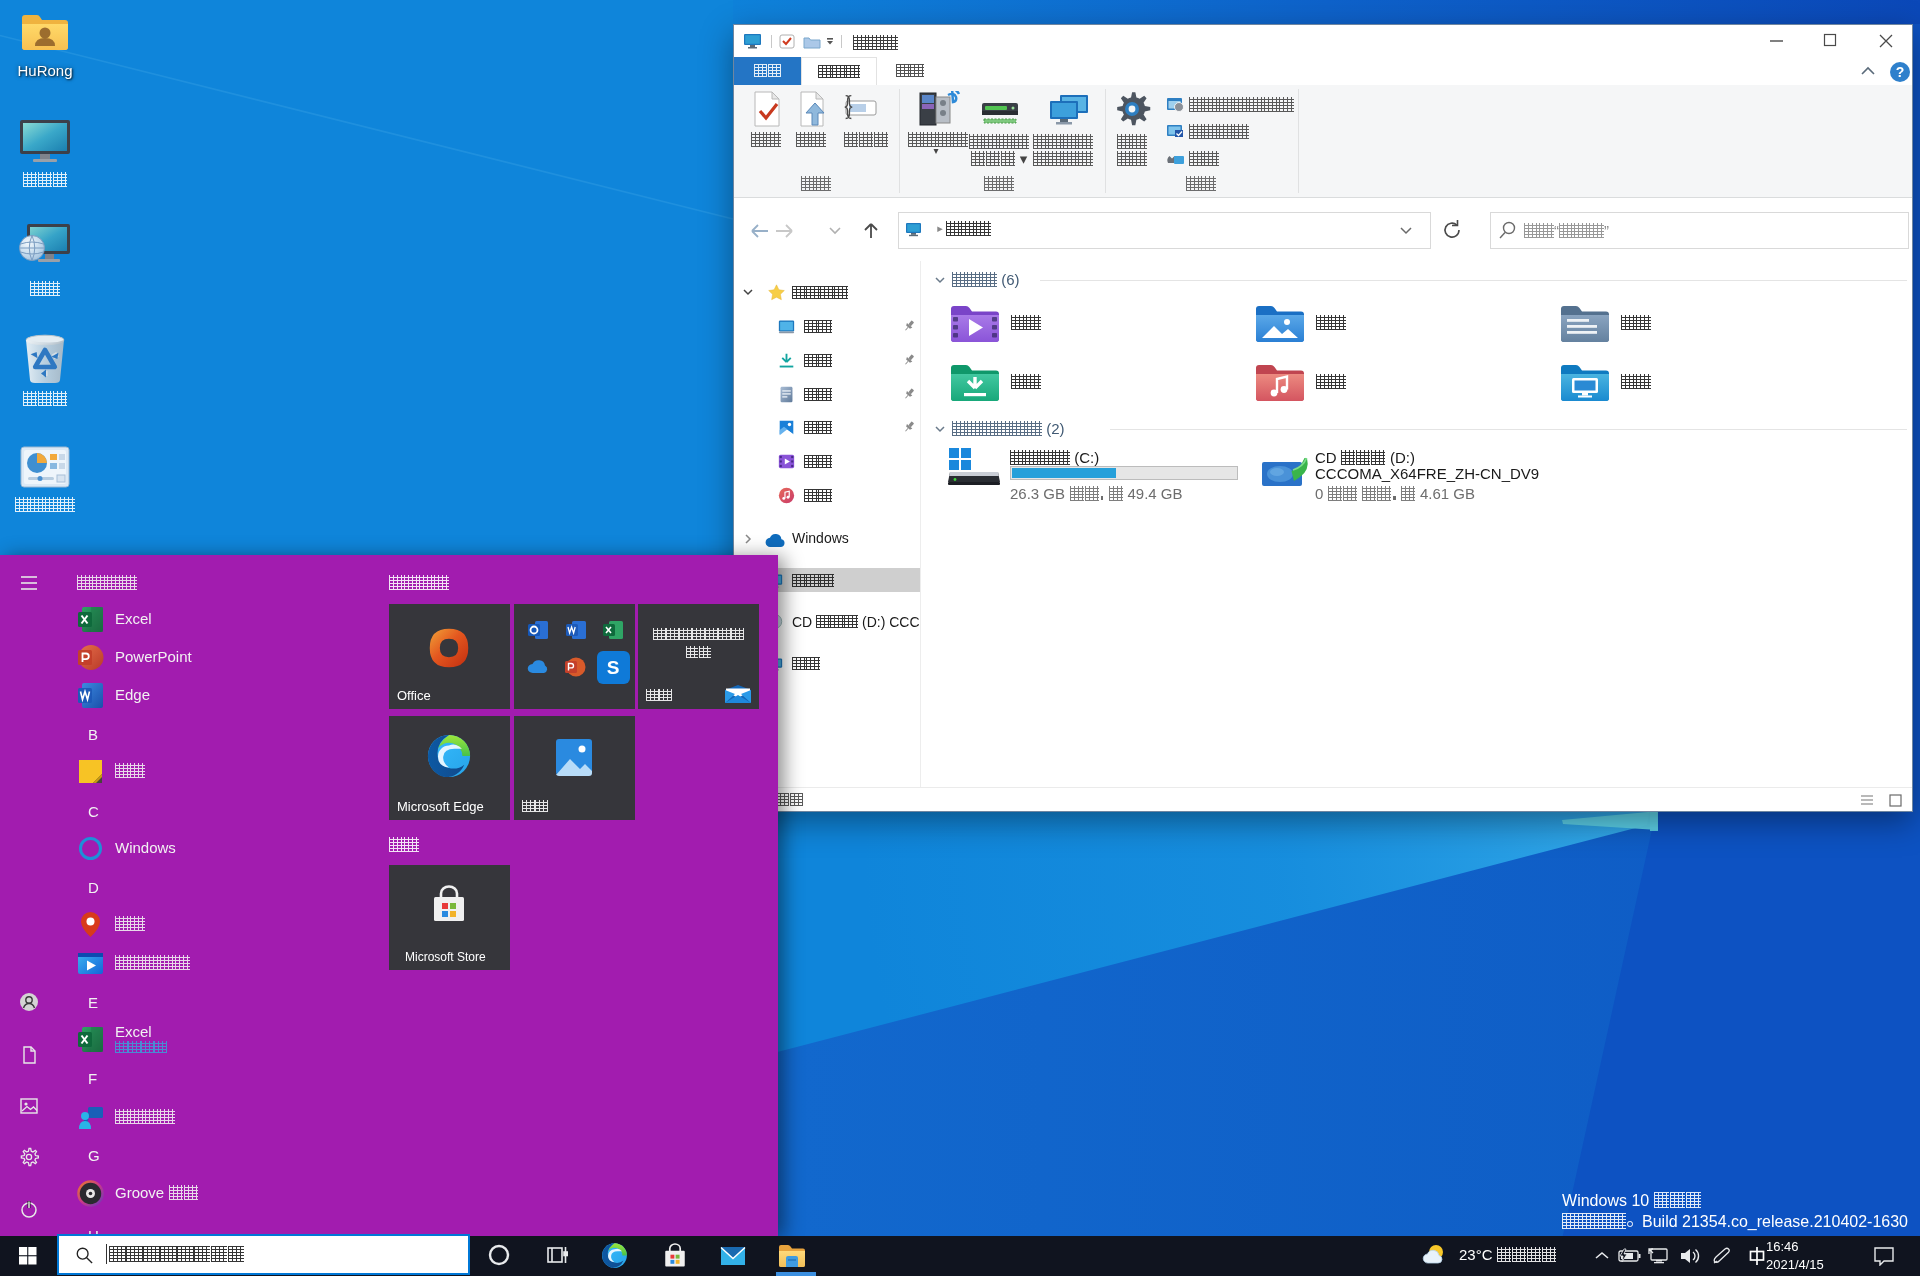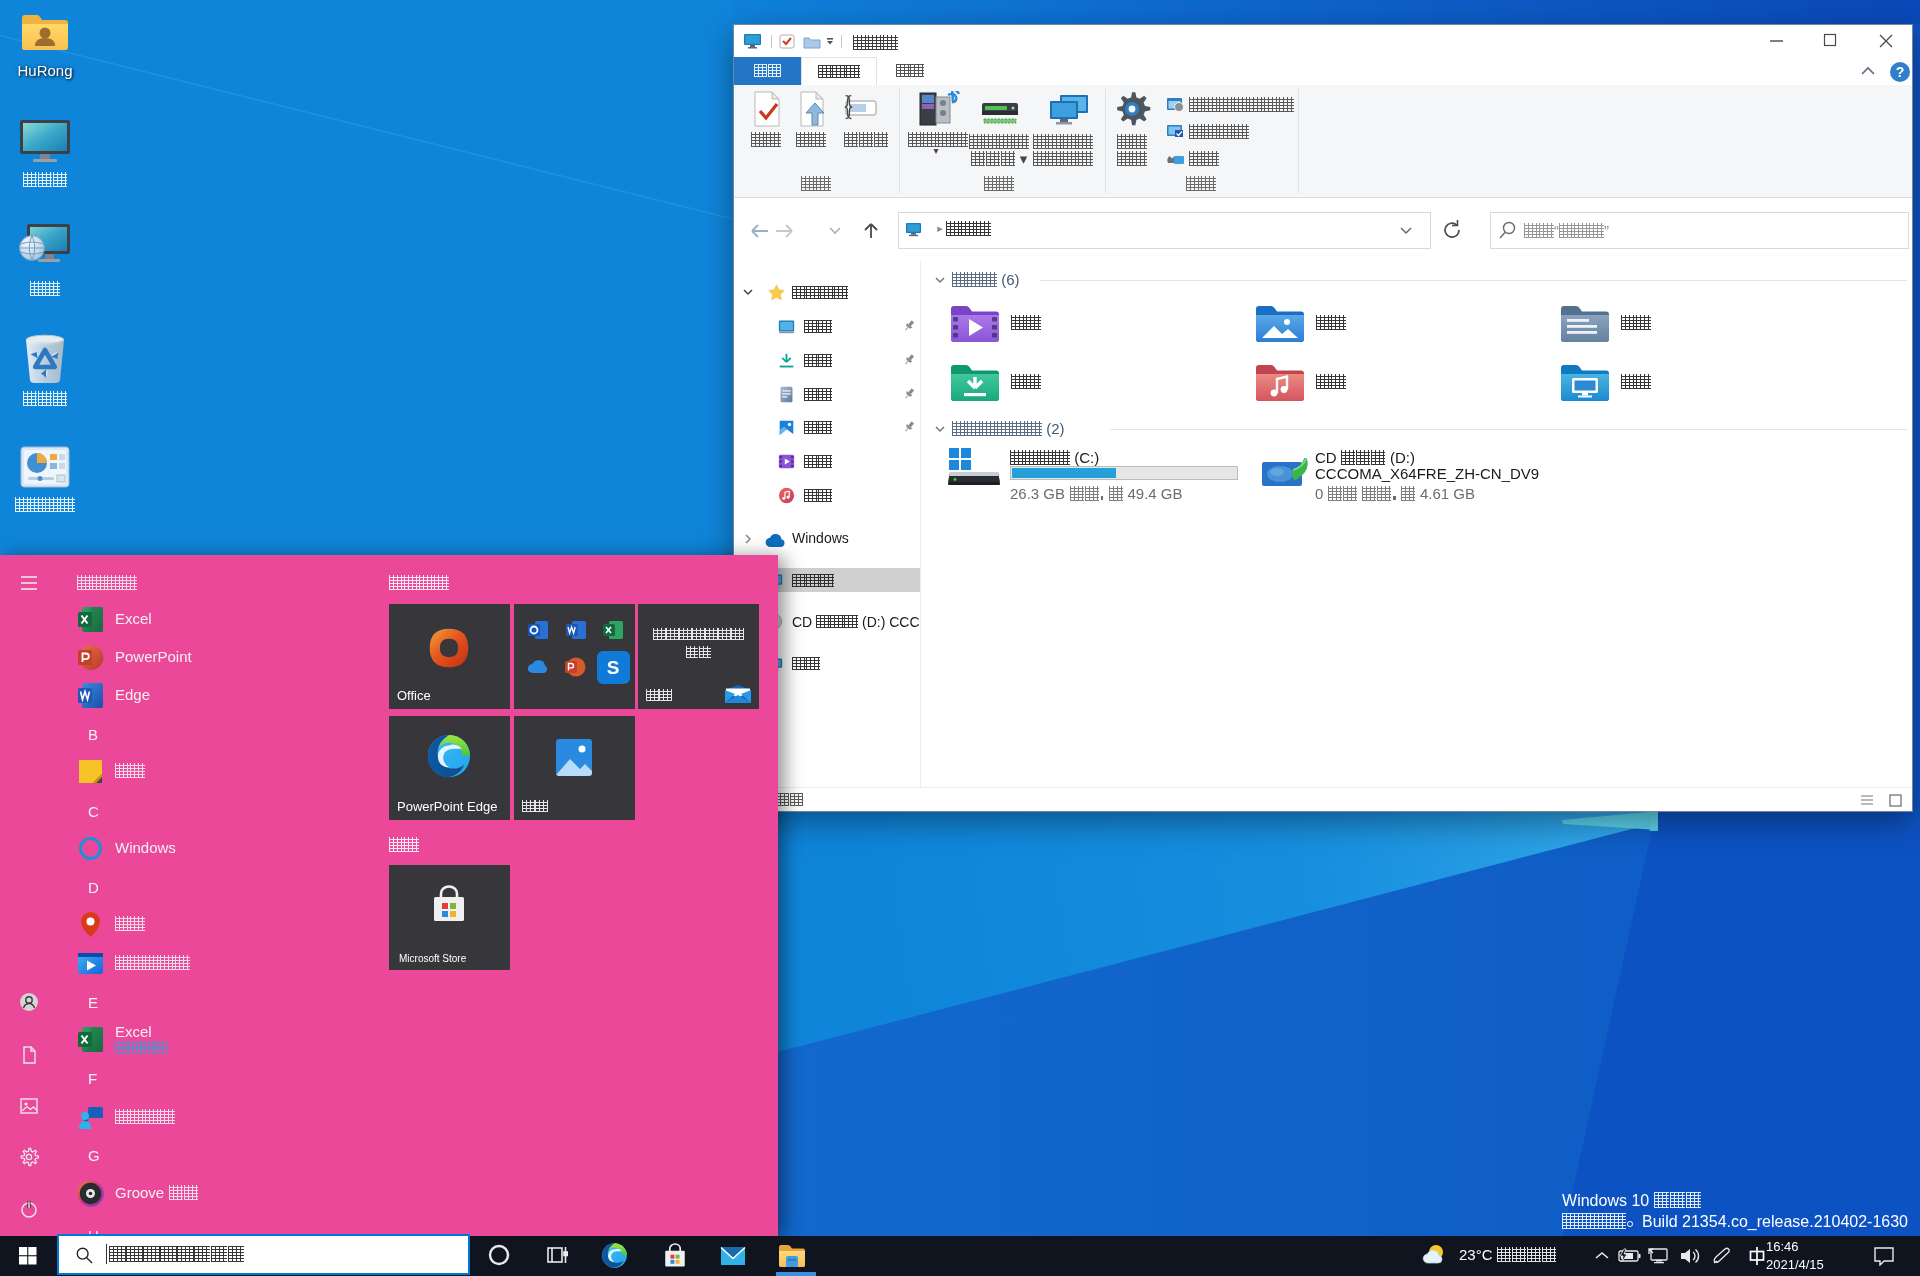--- a/index.html
+++ b/index.html
@@ -533,21 +533,21 @@
     <div class="ab" style="left:16px;top:767px;font-size:14px;color:#444">8 <i class="z"></i><i class="z"></i><i class="z"></i></div>
     <svg class="ab" width="50" height="16" viewBox="0 0 50 16" style="left:1124px;top:768px">
 <g stroke="#8a8a8a" stroke-width="1.2" fill="none">
 <line x1="3" y1="3" x2="15" y2="3"></line>
         <line x1="3" y1="7" x2="15" y2="7"></line>
         <line x1="3" y1="11" x2="15" y2="11"></line>
 <rect x="32" y="2" width="11" height="11" fill="#fff" stroke="#6a6a6a"></rect>
 </g>
     </svg>
   </div>
-<div class="ab" style="left:0;top:555px;width:778px;height:681px;background:#ec4899;box-shadow:6px 2px 18px rgba(0,0,0,.45);overflow:hidden">
+<div class="ab" style="left:0;top:555px;width:778px;height:681px;background:#a21caf;box-shadow:6px 2px 18px rgba(0,0,0,.45);overflow:hidden">
     <svg class="ab" width="20" height="20" viewBox="0 0 20 20" style="left:19px;top:18px">
       <g stroke="#e8e8e8" stroke-width="1.6">
         <line x1="2" y1="4" x2="18" y2="4"></line>
         <line x1="2" y1="10" x2="18" y2="10"></line>
         <line x1="2" y1="16" x2="18" y2="16"></line>
       </g>
     </svg>
     <svg class="ab" width="20" height="20" viewBox="0 0 20 20" style="left:19px;top:437px">
       <circle cx="10" cy="10" r="9" fill="#d4d4d4"></circle>
       <circle cx="10" cy="8" r="3.2" fill="none" stroke="#3a3a3a" stroke-width="1.4"></circle>
@@ -747,41 +747,41 @@
             <stop offset="0" stop-color="#9fe83a"></stop>
             <stop offset="1" stop-color="#47c14b"></stop>
           </linearGradient>
 </defs>
 <circle cx="24" cy="24" r="22" fill="url(#edg2)"></circle>
 <path d="M46 24 a22 22 0 0 1 -44 0 a22 17 0 0 1 44 0 Z" fill="none"></path>
 <path d="M24 2 a22 22 0 0 1 22 22 l-8 0 a14 14 0 0 0 -26 -7 q3 -9 12 -15 Z" fill="url(#edg3)"></path>
 <path d="M2 24 a22 22 0 0 1 22 -22 q-12 7 -12 19 q0 14 14 16 q8 1 14 -4 q-6 13 -20 13 a22 22 0 0 1 -18 -22 Z" fill="url(#edg1)"></path>
 <path d="M24 13 a11.5 11.5 0 0 0 -11.5 11.5 q0 10.5 11.5 11.5 q-7 -5 -6 -11.5 q1 -8 11.5 -8 l8 0 a11.5 11.5 0 0 0 -13.5 -3.5 Z" fill="#f4fbff" opacity=".92"></path>
 </svg>
-<div style="position:absolute;left:8px;bottom:6px;font-size:13px;color:#fff">PowerPoint Edge</div>
+<div style="position:absolute;left:8px;bottom:6px;font-size:13px;color:#fff">Microsoft Edge</div>
 </div>
     <div class="ab" style="left:514px;top:161px;width:121px;height:104px;background:#36363b">
 <svg width="40" height="40" viewBox="0 0 40 40" style="position:absolute;left:40px;top:21px">
 <rect x="2" y="2" width="36" height="36" rx="3" fill="#2a8ae0"></rect>
 <circle cx="28" cy="12" r="3.5" fill="#fff"></circle>
 <path d="M2 38 l14 -16 l10 10 l5 -5 l7 7 v2 a3 3 0 0 1 -3 3 h-30 a3 3 0 0 1 -3 -3 Z" fill="#b8dcf8"></path>
 </svg>
 <div style="position:absolute;left:8px;bottom:6px;font-size:13px;color:#fff"><i class="z"></i><i class="z"></i></div>
 </div>
     <div class="ab" style="left:389px;top:281px;font-size:15px;color:#fff"><i class="z"></i><i class="z"></i></div>
     <div class="ab" style="left:389px;top:310px;width:121px;height:105px;background:#36363b">
 <svg width="40" height="40" viewBox="0 0 40 40" style="position:absolute;left:40px;top:20px">
 <path d="M12 13 v-4.5 a8 7 0 0 1 16 0 v4.5" fill="none" stroke="#f0f0f0" stroke-width="2.6"></path>
 <rect x="5" y="12" width="30" height="24" rx="1.5" fill="#f0f0f0"></rect>
 <rect x="13" y="18" width="6" height="6" fill="#e83a3a"></rect>
         <rect x="21" y="18" width="6" height="6" fill="#7ab83a"></rect>
 <rect x="13" y="26" width="6" height="6" fill="#2a8ae0"></rect>
         <rect x="21" y="26" width="6" height="6" fill="#f2b32a"></rect>
 </svg>
-<div style="position:absolute;left:10px;bottom:6px;font-size:10px;color:#fff">Microsoft Store</div>
+<div style="position:absolute;left:16px;bottom:6px;font-size:12px;color:#fff">Microsoft Store</div>
 </div>
   </div>
 <div class="ab" style="left:0;top:1236px;width:1920px;height:40px;background:#10141f">
     <svg class="ab" width="18" height="18" viewBox="0 0 18 18" style="left:19px;top:1247px;position:fixed">
       <g fill="#fff">
         <rect x="0" y="0" width="8.2" height="8.2"></rect>
         <rect x="9.3" y="0" width="8.2" height="8.2"></rect>
         <rect x="0" y="9.3" width="8.2" height="8.2"></rect>
         <rect x="9.3" y="9.3" width="8.2" height="8.2"></rect>
       </g>

